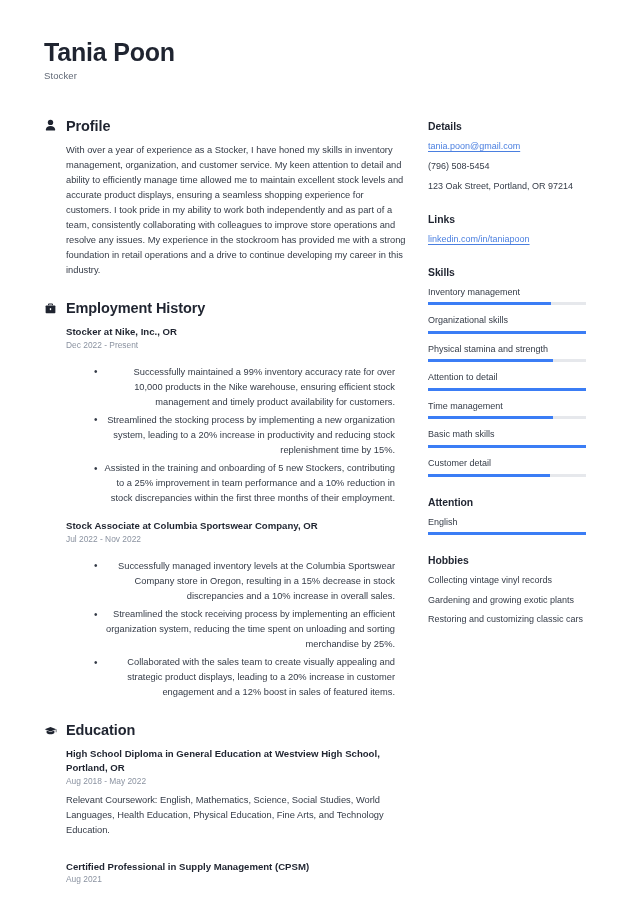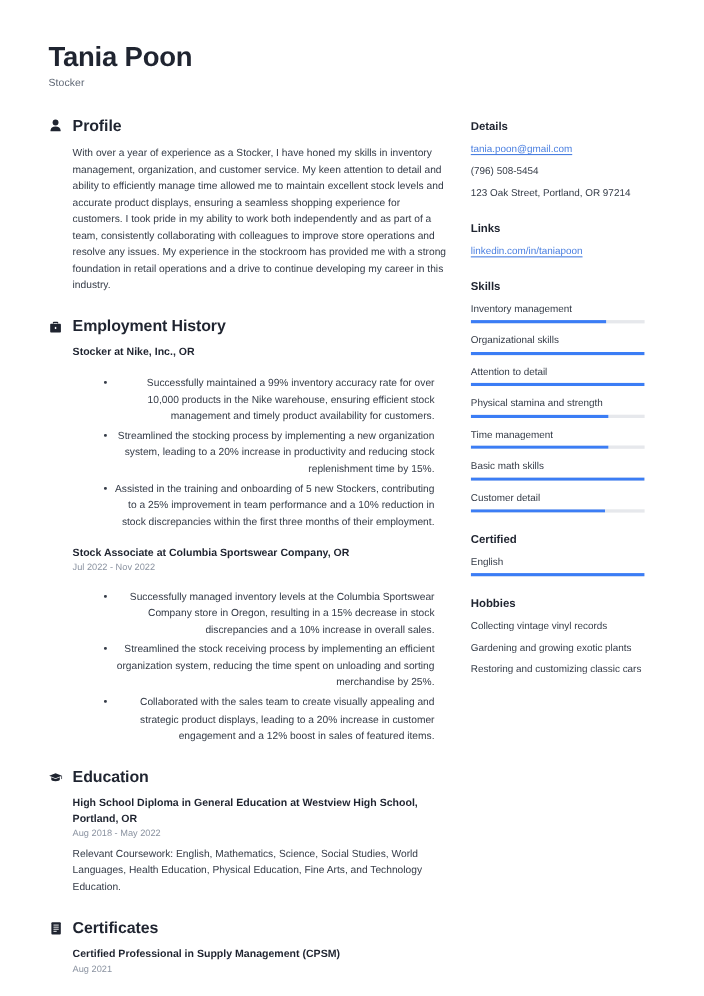--- a/index.html
+++ b/index.html
@@ -17,21 +17,21 @@
   .page {
     position: relative;
     width: 640px;
     height: 905px;
     background: #ffffff;
     box-sizing: border-box;
     padding: 38px 40px 0 44px;
   }
 
   
-  .header { margin-bottom: 26px; }
+  .header { margin-bottom: 37px; }
   .full-name {
     font-size: 25px;
     font-weight: 700;
     letter-spacing: -0.2px;
     color: #1f2430;
     line-height: 1.15;
     margin: 0 0 3px 0;
   }
   .job-title {
     font-size: 9.5px;
@@ -226,20 +226,21 @@
               <rect x="2" y="4.2" width="12" height="9.6" rx="0.9"></rect>
               <rect x="7.2" y="7.6" width="1.6" height="2.4" fill="#ffffff"></rect>
             </svg>
           </span>
           <span class="section-title">Employment History</span>
         </div>
         <div class="section-body">
 
           <div class="entry">
             <p class="entry-title">Stocker at Nike, Inc., OR</p>
+            <p class="entry-date">Dec 2022 - Present</p>
             <ul class="bullets">
               <li>Successfully maintained a 99% inventory accuracy rate for over 10,000 products in the Nike warehouse, ensuring efficient stock management and timely product availability for customers.</li>
               <li>Streamlined the stocking process by implementing a new organization system, leading to a 20% increase in productivity and reducing stock replenishment time by 15%.</li>
               <li>Assisted in the training and onboarding of 5 new Stockers, contributing to a 25% improvement in team performance and a 10% reduction in stock discrepancies within the first three months of their employment.</li>
             </ul>
           </div>
 
           <div class="entry">
             <p class="entry-title">Stock Associate at Columbia Sportswear Company, OR</p>
             <p class="entry-date">Jul 2022 - Nov 2022</p>
@@ -267,32 +268,20 @@
         <div class="section-body">
           <div class="entry">
             <p class="entry-title">High School Diploma in General Education at Westview High School, Portland, OR</p>
             <p class="entry-date">Aug 2018 - May 2022</p>
             <p class="entry-desc">Relevant Coursework: English, Mathematics, Science, Social Studies, World Languages, Health Education, Physical Education, Fine Arts, and Technology Education.</p>
           </div>
         </div>
       </div>
 
       <div class="section">
-        <div class="section-head">
-          <span class="section-icon">
-            <svg width="12" height="14" viewBox="0 0 14 16" fill="currentColor">
-              <rect x="2" y="1.5" width="10" height="13" rx="1"></rect>
-              <rect x="4.2" y="4" width="5.6" height="0.95" fill="#ffffff"></rect>
-              <rect x="4.2" y="6.2" width="5.6" height="0.95" fill="#ffffff"></rect>
-              <rect x="4.2" y="8.4" width="5.6" height="0.95" fill="#ffffff"></rect>
-              <rect x="4.2" y="10.6" width="3.4" height="0.95" fill="#ffffff"></rect>
-            </svg>
-          </span>
-          <span class="section-title">Certificates</span>
-        </div>
         <div class="section-body">
           <div class="entry">
             <p class="entry-title">Certified Professional in Supply Management (CPSM)</p>
             <p class="entry-date">Aug 2021</p>
           </div>
         </div>
       </div>
 
     </div>
 
@@ -319,53 +308,53 @@
             <div class="skill-fill" style="width: 78%; background: rgb(59, 125, 245);"></div>
           </div>
         </div>
         <div class="skill-row">
           <p class="skill-label">Organizational skills</p>
           <div class="skill-track" style="background: rgb(230, 232, 236);">
             <div class="skill-fill" style="width: 100%; background: rgb(59, 125, 245);"></div>
           </div>
         </div>
         <div class="skill-row">
+          <p class="skill-label">Physical stamina and strength</p>
+          <div class="skill-track" style="background: rgb(230, 232, 236);">
+            <div class="skill-fill" style="width: 79%; background: rgb(59, 125, 245);"></div>
+          </div>
+        </div>
+        <div class="skill-row">
           <p class="skill-label">Attention to detail</p>
           <div class="skill-track" style="background: rgb(230, 232, 236);">
             <div class="skill-fill" style="width: 100%; background: rgb(59, 125, 245);"></div>
           </div>
         </div>
         <div class="skill-row">
-          <p class="skill-label">Physical stamina and strength</p>
+          <p class="skill-label">Time management</p>
           <div class="skill-track" style="background: rgb(230, 232, 236);">
             <div class="skill-fill" style="width: 79%; background: rgb(59, 125, 245);"></div>
           </div>
         </div>
         <div class="skill-row">
-          <p class="skill-label">Time management</p>
-          <div class="skill-track" style="background: rgb(230, 232, 236);">
-            <div class="skill-fill" style="width: 79%; background: rgb(59, 125, 245);"></div>
-          </div>
-        </div>
-        <div class="skill-row">
           <p class="skill-label">Basic math skills</p>
           <div class="skill-track" style="background: rgb(230, 232, 236);">
             <div class="skill-fill" style="width: 100%; background: rgb(59, 125, 245);"></div>
           </div>
         </div>
         <div class="skill-row">
           <p class="skill-label">Customer detail</p>
           <div class="skill-track" style="background: rgb(230, 232, 236);">
             <div class="skill-fill" style="width: 77%; background: rgb(59, 125, 245);"></div>
           </div>
         </div>
       </div>
 
       <div class="side-block">
-        <p class="side-title">Certified</p>
+        <p class="side-title">Attention</p>
         <div class="skill-row">
           <p class="skill-label">English</p>
           <div class="skill-track" style="background: rgb(230, 232, 236);">
             <div class="skill-fill" style="width: 100%; background: rgb(59, 125, 245);"></div>
           </div>
         </div>
       </div>
 
       <div class="side-block">
         <p class="side-title">Hobbies</p>

